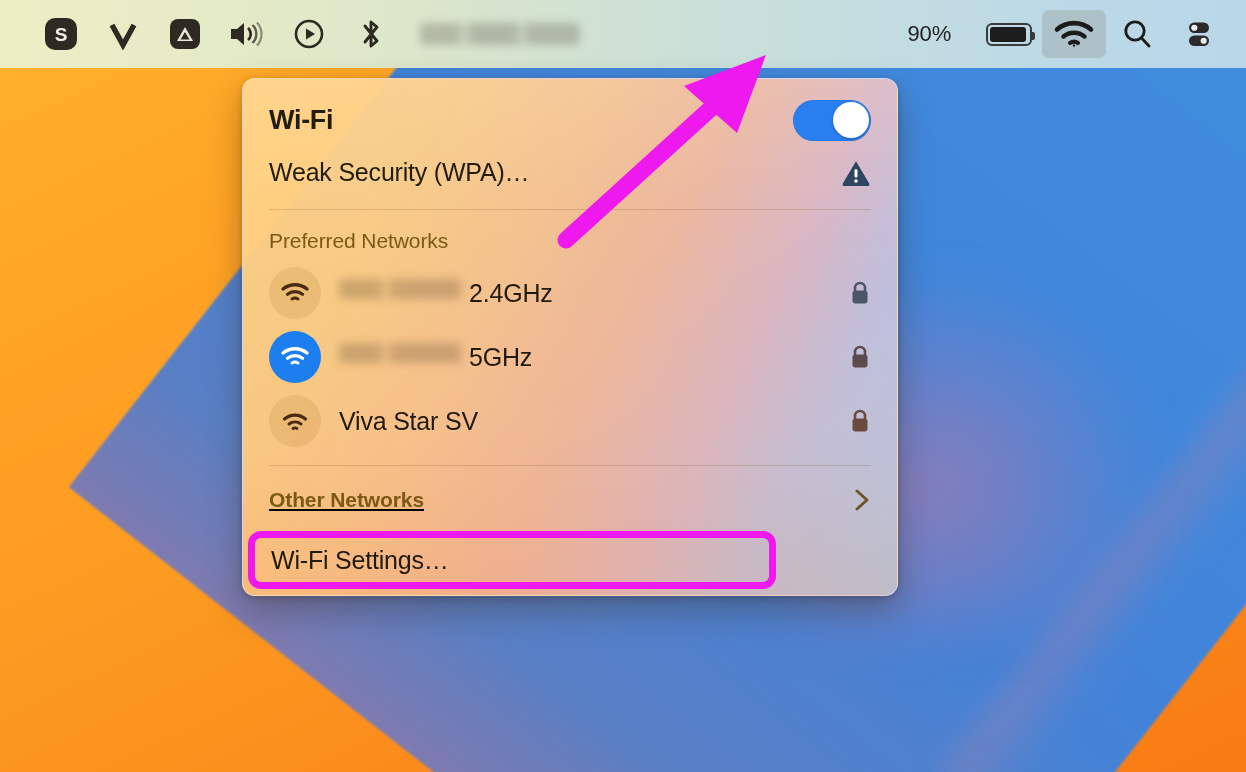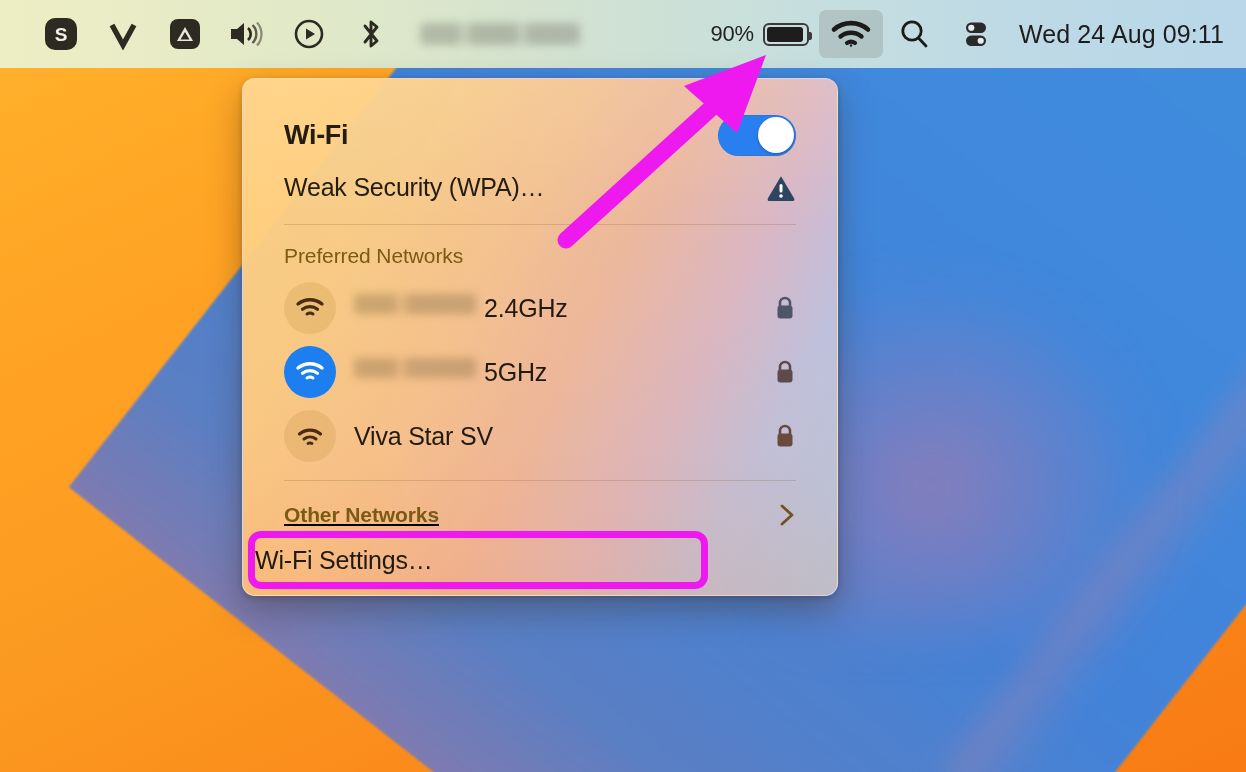--- a/index.html
+++ b/index.html
@@ -166,26 +166,26 @@
     padding-left: 12px;
     padding-right: 6px;
     white-space: nowrap;
   }
 
   
   .wifi-panel {
     position: absolute;
     left: 242px;
     top: 78px;
-    width: 596px;
+    width: 656px;
     height: 518px;
     border-radius: 13px;
     z-index: 30;
     box-sizing: border-box;
-    padding: 15px;
+    padding: 0;
     overflow: hidden;
     box-shadow: 0 14px 34px rgba(60,30,10,0.34), 0 2px 6px rgba(0,0,0,0.18);
     background:
       linear-gradient(118deg,
         rgba(255,209,130,0.96) 0%,
         rgba(255,206,131,0.96) 22%,
         rgba(253,197,140,0.95) 40%,
         rgba(246,186,155,0.94) 55%,
         rgba(226,186,196,0.94) 70%,
         rgba(196,196,226,0.94) 82%,
@@ -312,27 +312,28 @@
     color: #7b5a14;
     letter-spacing: -0.1px;
   }
   .chev { margin-left: auto; display:flex; align-items:center; color:#6d5320; }
 
   
   .settings-wrap {
     position: absolute;
     left: 248px;
     top: 531px;
-    width: 460px;
+    width: 528px;
     height: 58px;
     border: 7px solid #ee19ee;
     border-radius: 13px;
     box-sizing: border-box;
     display: flex;
     align-items: center;
+    padding-left: 16px;
     z-index: 40;
   }
   .settings-label {
     font-size: 25px;
     color: #201a11;
     letter-spacing: -0.2px;
   }
 
   
   .arrow-svg {
@@ -399,21 +400,21 @@
         <svg width="26" height="34" viewBox="0 0 26 34">
           <path d="M7 9 L19 24 L13 29 V5 L19 10 L7 25" stroke="#2d2a22" stroke-width="2.9" fill="none" stroke-linecap="round" stroke-linejoin="round"></path>
         </svg>
       </div>
 
       <div class="redacted-title"></div>
     </div>
 
     <div class="menubar-right">
 
-      <div class="mb-item" style="padding-right:6px;">
+      <div class="mb-item" style="padding-right:6px;gap:26px;">
         <span class="battery-pct">90%</span>
         <span class="battery-shell">
           <span class="battery-fill"></span>
           <span class="battery-nub"></span>
         </span>
       </div>
 
       <div class="mb-item active">
         <svg width="42" height="32" viewBox="0 0 42 32">
           <path d="M4 11.5 A26 26 0 0 1 38 11.5" stroke="#1b1b1b" stroke-width="4.6" fill="none" stroke-linecap="round"></path>
@@ -432,21 +433,20 @@
 
       <div class="mb-item">
         <svg width="34" height="34" viewBox="0 0 34 34">
           <rect x="7" y="5.5" width="20" height="10.5" rx="5.25" fill="#2a2a2a"></rect>
           <circle cx="12.3" cy="10.75" r="3.1" fill="#e8ecef"></circle>
           <rect x="7" y="18.5" width="20" height="10.5" rx="5.25" fill="#2a2a2a"></rect>
           <circle cx="21.7" cy="23.75" r="3.1" fill="#e8ecef"></circle>
         </svg>
       </div>
 
-      <div class="clock">Wed 24 Aug  09:11</div>
     </div>
   </div>
 
   <div class="wifi-panel">
     <div class="panel-inner">
 
       <div class="row-title">
         <span class="title-text">Wi-Fi</span>
         <div class="toggle">
           <div class="toggle-knob"></div>

